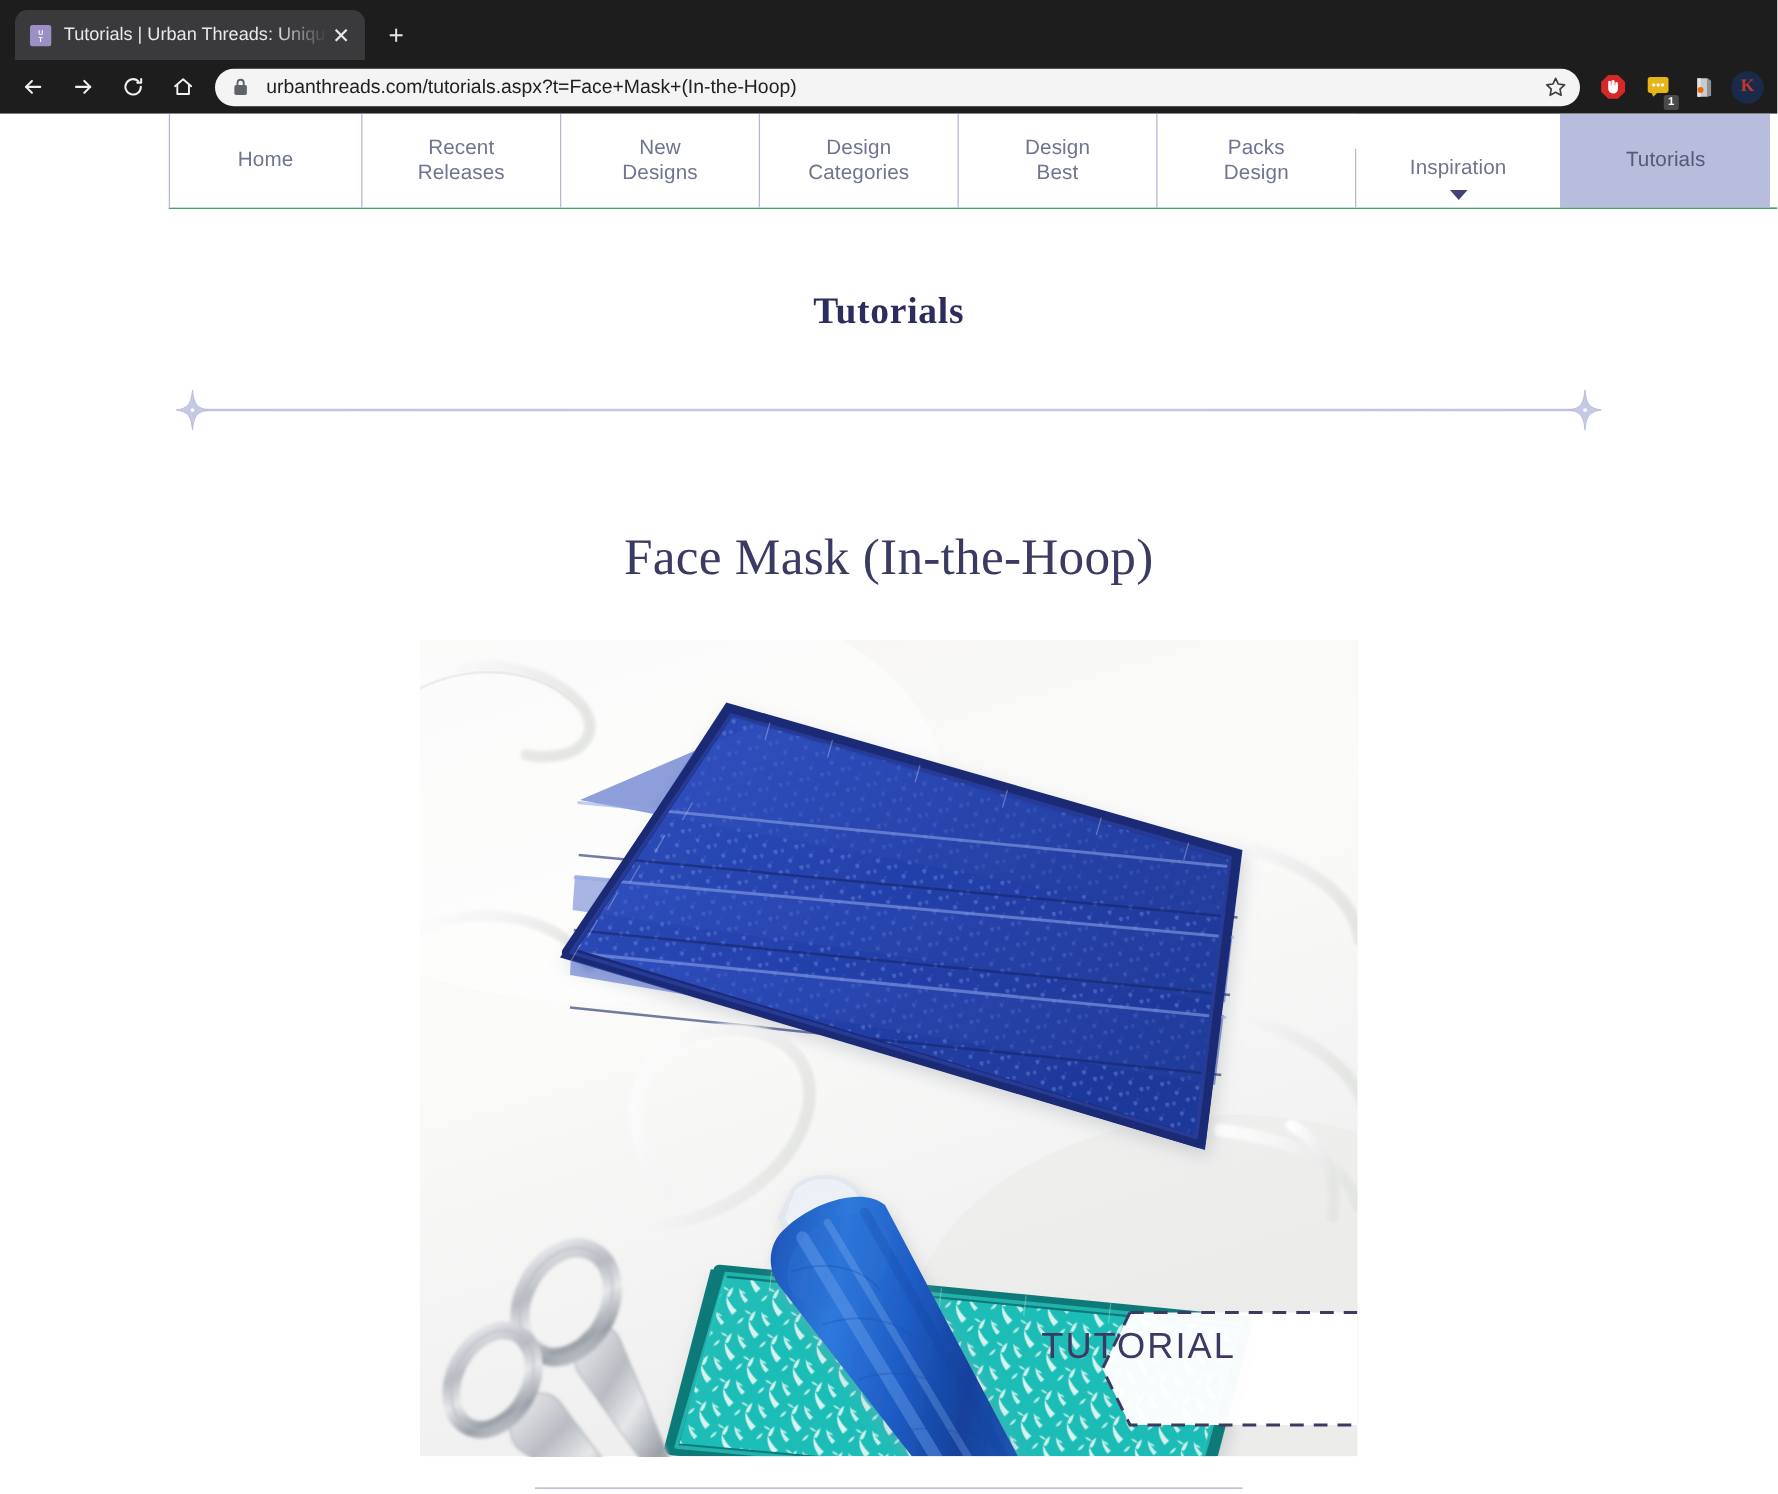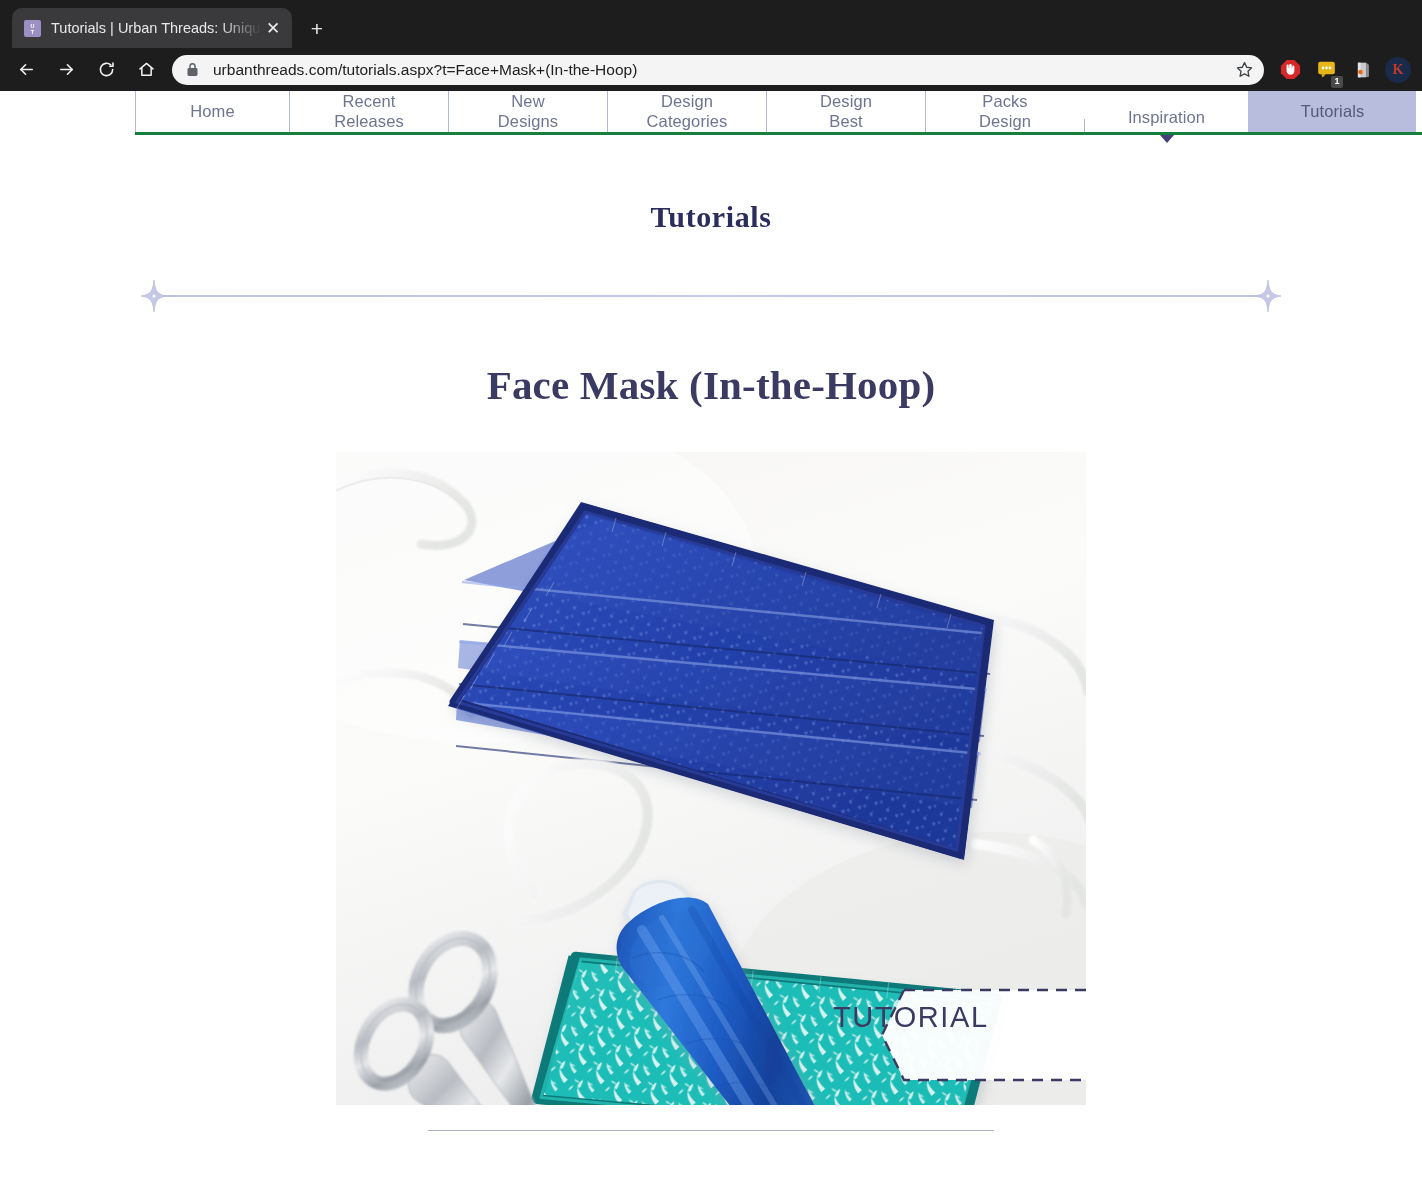--- a/index.html
+++ b/index.html
@@ -114,22 +114,22 @@
   
   .viewport {
     flex: 1 1 auto; background: #ffffff;
     position: relative; overflow: hidden;
   }
 
   
   .sitenav {
     display: flex;
     margin-left: 135px;
-    height: 44px;
-    border-bottom: 3px solid #15803d;
+    height: 76px;
+    border-bottom: 1px solid #15803d;
   }
   .navcell {
     border-left: 1px solid #b3b7d8;
     display: flex; flex-direction: column;
     align-items: center; justify-content: center;
     color: #6f7490; font-size: 16.5px; line-height: 1.18;
     text-align: center; letter-spacing: .1px;
     background: #fff; position: relative;
   }
   .navcell:last-child { border-right: none; }
@@ -172,22 +172,22 @@
   }
   .star4 { position: absolute; top: 0; }
   .star4.left { left: 0; }
   .star4.right { right: 0; }
 
   .tutorial-heading {
     text-align: center;
     font-family: "Liberation Serif", serif;
     font-size: 41px;
     color: #3b3a63;
-    font-weight: bold;
-    margin-top: 48px;
+    font-weight: normal;
+    margin-top: 76px;
     letter-spacing: .2px;
   }
 
   
   .hero-wrap { margin-top: 43px; display: flex; justify-content: center; }
   .hero {
     width: 750px; height: 653px;
     position: relative; overflow: hidden;
     background: #f3f3f2;
   }

